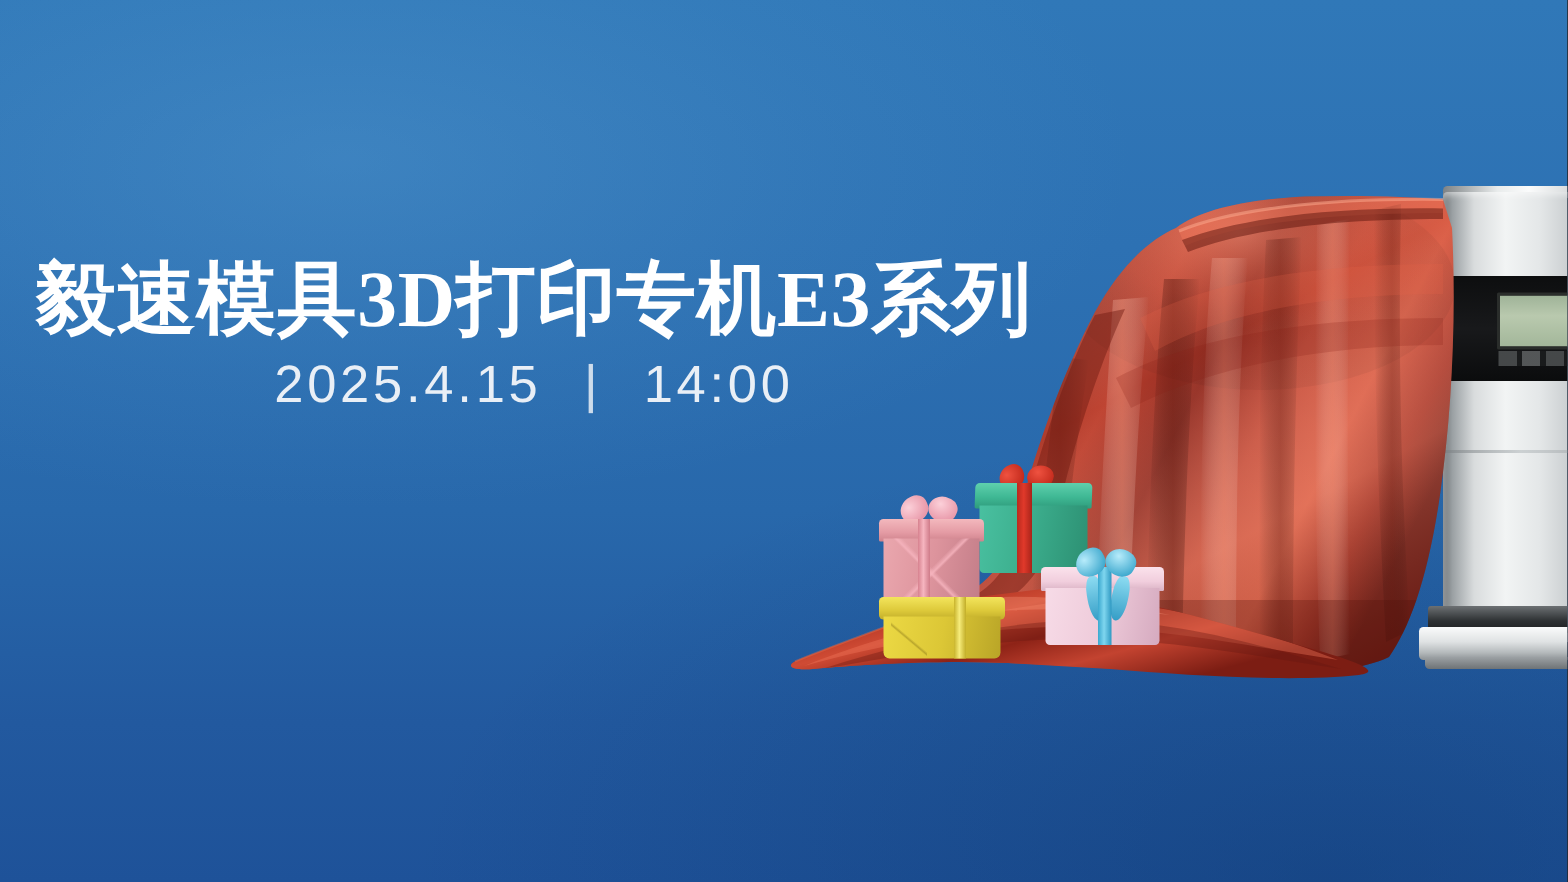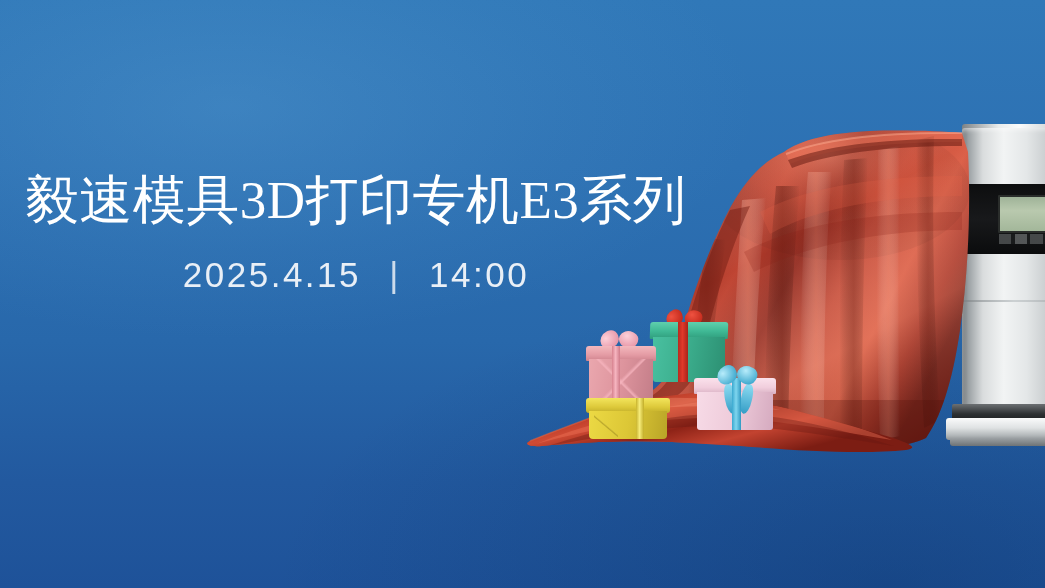--- a/index.html
+++ b/index.html
@@ -35,31 +35,30 @@
     position: absolute;
     left: 0;
     top: 163px;
     width: 712px;
     text-align: center;
     z-index: 40;
   }
   .title-line {
     color: #ffffff;
     font-family: "Liberation Serif", "DejaVu Serif", serif;
-    font-weight: 400;
+    font-weight: 700;
     font-size: 53px;
     line-height: 74px;
     letter-spacing: 0.5px;
     white-space: nowrap;
   }
   .title-line.l2 {
     letter-spacing: 2px;
   }
   .datetime {
-    margin-top: 18px;
     color: #e9eff6;
     font-family: "Liberation Sans", sans-serif;
     font-weight: 300;
     font-size: 35px;
     letter-spacing: 2.5px;
     white-space: nowrap;
   }
   .dt-sep {
     display: inline-block;
     padding: 0 16px;

